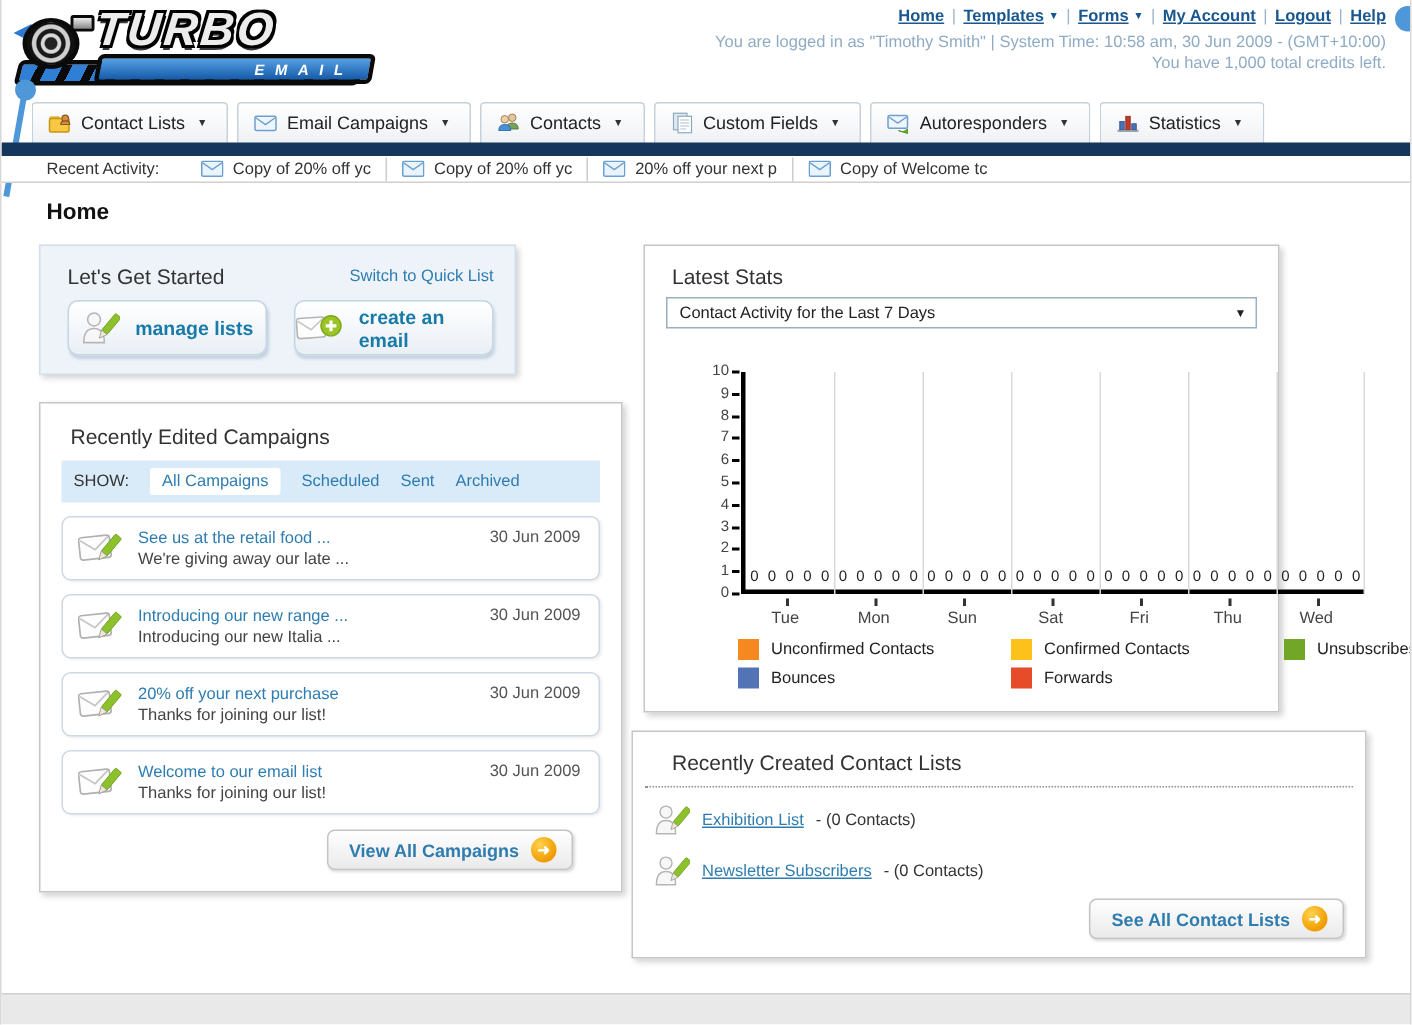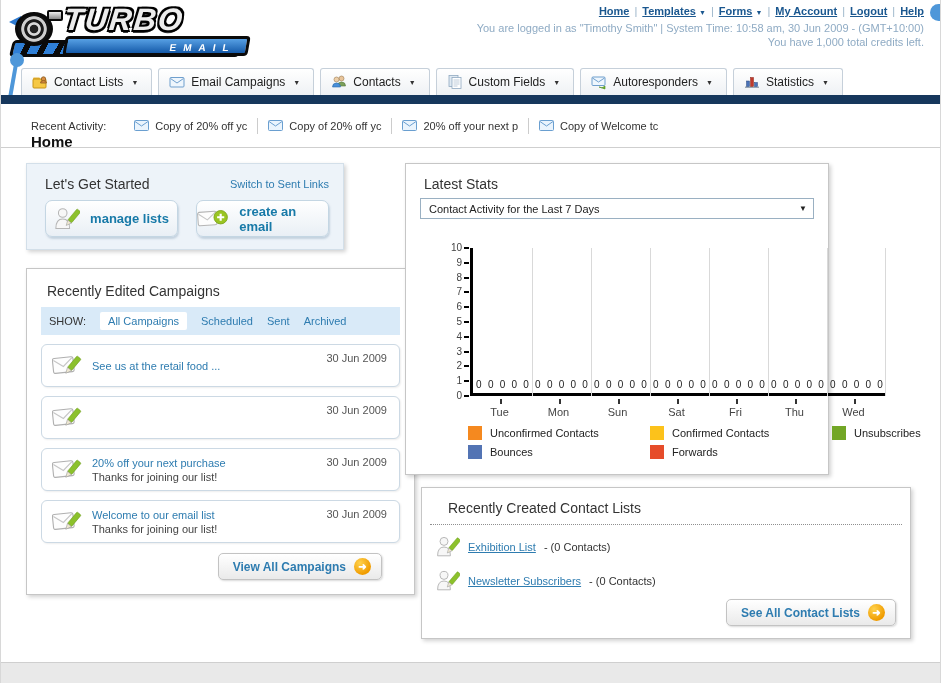--- a/index.html
+++ b/index.html
@@ -33,32 +33,32 @@
   #pin-left-line { position:absolute; left:13px; top:64px; width:4px; height:68px; background:#4e97d9; transform:rotate(10deg); transform-origin:top center; }
   #pin-right-circle { left:929px; top:4px; width:17px; height:17px; }
 
   
   #nav-tabs { position:absolute; left:20px; top:68px; display:flex; gap:6px; }
   .tab { display:flex; align-items:center; gap:6px; padding:5px 13px 6px 10px; background:linear-gradient(#ffffff,#eef1f4); border:1px solid #c6d0da; border-bottom:none; border-radius:3px 3px 0 0; font-size:12px; color:#222; cursor:pointer; white-space:nowrap; }
   .tab .caret { font-size:7px; color:#333; margin-left:2px; }
   .navy-bar { position:absolute; left:0; top:95px; width:941px; height:9px; background:#16375c; }
 
   
-  #recent-bar { position:absolute; left:0; top:104px; width:941px; height:44px; border-bottom:1px solid #cfcfcf; display:flex; align-items:center; padding-left:30px; background:#fff; }
+  #recent-bar { position:absolute; left:0; top:104px; width:941px; height:18px; border-bottom:1px solid #cfcfcf; display:flex; align-items:center; padding-left:30px; background:#fff; }
   #recent-bar .ra-label { color:#333; margin-right:18px; }
   .ra-item { display:flex; align-items:center; gap:6px; padding:2px 10px; color:#333; cursor:pointer; }
   .ra-item + .ra-item { border-left:1px solid #ccc; }
 
   #page-title { position:absolute; left:30px; top:133px; font-size:15px; font-weight:bold; color:#111; }
 
   
   .panel { position:absolute; background:#fff; border:1px solid #c6c6c6; box-shadow:2px 2px 4px rgba(0,0,0,0.18); }
   #get-started { left:25px; top:163px; width:318px; height:87px; background:#edf3f9; border-color:#d3dfe9; }
   #campaigns { left:25px; top:268px; width:389px; height:327px; }
-  #stats { left:404px; top:163px; width:424px; height:312px; }
+  #stats { left:428px; top:163px; width:424px; height:312px; }
   #contact-lists { left:420px; top:487px; width:490px; height:152px; }
   .panel-title { font-size:14px; color:#333; }
 
   
   #get-started .gs-head { display:flex; justify-content:space-between; align-items:center; padding:12px 14px 6px 18px; }
   .blue-link { color:#2e7cb0; cursor:pointer; text-decoration:none; }
   .gs-buttons { display:flex; gap:18px; padding:2px 14px 0 18px; }
   .gs-btn { flex:1; height:37px; display:flex; align-items:center; justify-content:center; gap:10px; background:linear-gradient(#ffffff,#e9eff5); border:1px solid #c4d6e3; border-radius:7px; box-shadow:1px 2px 2px rgba(120,150,175,0.35); font-size:13px; font-weight:bold; color:#187aa8; cursor:pointer; }
 
   
@@ -218,21 +218,21 @@
         </svg>
       <span>Copy of Welcome tc</span>
     </div>
   </div>
 
   <div id="page-title">Home</div>
 
   <div class="panel" id="get-started">
     <div class="gs-head">
       <span class="panel-title">Let's Get Started</span>
-      <a class="blue-link">Switch to Sent Links</a>
+      <a class="blue-link">Switch to Quick List</a>
     </div>
     <div class="gs-buttons">
       <div class="gs-btn">
         <svg width="26" height="24" viewBox="0 0 30 28">
             <circle cx="10" cy="7" r="5" fill="#f7f7f7" stroke="#b5b5b5" stroke-width="1.2"></circle>
             <path d="M2 25 Q2 14 10 14 Q18 14 18 25 Z" fill="#f7f7f7" stroke="#b5b5b5" stroke-width="1.2"></path>
             <g transform="rotate(40 21 13)">
               <rect x="18.5" y="1" width="5.5" height="17" rx="1" fill="#8cc12c" stroke="#6d9c1d" stroke-width="0.6"></rect>
               <polygon points="18.5,18 24,18 21.2,24" fill="#efe8d2" stroke="#999" stroke-width="0.6"></polygon>
             </g>
@@ -265,32 +265,37 @@
       <svg width="30" height="26" viewBox="0 0 32 26">
           <rect x="1" y="4" width="22" height="16" rx="2" fill="#fdfdfd" stroke="#b0b0b0" stroke-width="1.2" transform="rotate(-6 12 12)"></rect>
           <path d="M2 6 L12 13.5 L22 5" fill="none" stroke="#c5c5c5" stroke-width="1.2" transform="rotate(-6 12 12)"></path>
           <g transform="rotate(40 21 13)">
             <rect x="18.5" y="1" width="5.5" height="16" rx="1" fill="#8cc12c" stroke="#6d9c1d" stroke-width="0.6"></rect>
             <polygon points="18.5,17 24,17 21.2,23" fill="#efe8d2" stroke="#999" stroke-width="0.6"></polygon>
           </g>
         </svg>
       <div class="camp-text">
           <div class="camp-title">See us at the retail food ...</div>
+          <div class="camp-sub">We're giving away our late ...</div>
         </div>
       <div class="camp-date">30 Jun 2009</div>
     </div>
     <div class="camp-item">
       <svg width="30" height="26" viewBox="0 0 32 26">
           <rect x="1" y="4" width="22" height="16" rx="2" fill="#fdfdfd" stroke="#b0b0b0" stroke-width="1.2" transform="rotate(-6 12 12)"></rect>
           <path d="M2 6 L12 13.5 L22 5" fill="none" stroke="#c5c5c5" stroke-width="1.2" transform="rotate(-6 12 12)"></path>
           <g transform="rotate(40 21 13)">
             <rect x="18.5" y="1" width="5.5" height="16" rx="1" fill="#8cc12c" stroke="#6d9c1d" stroke-width="0.6"></rect>
             <polygon points="18.5,17 24,17 21.2,23" fill="#efe8d2" stroke="#999" stroke-width="0.6"></polygon>
           </g>
         </svg>
+      <div class="camp-text">
+          <div class="camp-title">Introducing our new range ...</div>
+          <div class="camp-sub">Introducing our new Italia ...</div>
+        </div>
       <div class="camp-date">30 Jun 2009</div>
     </div>
     <div class="camp-item">
       <svg width="30" height="26" viewBox="0 0 32 26">
           <rect x="1" y="4" width="22" height="16" rx="2" fill="#fdfdfd" stroke="#b0b0b0" stroke-width="1.2" transform="rotate(-6 12 12)"></rect>
           <path d="M2 6 L12 13.5 L22 5" fill="none" stroke="#c5c5c5" stroke-width="1.2" transform="rotate(-6 12 12)"></path>
           <g transform="rotate(40 21 13)">
             <rect x="18.5" y="1" width="5.5" height="16" rx="1" fill="#8cc12c" stroke="#6d9c1d" stroke-width="0.6"></rect>
             <polygon points="18.5,17 24,17 21.2,23" fill="#efe8d2" stroke="#999" stroke-width="0.6"></polygon>
           </g>

